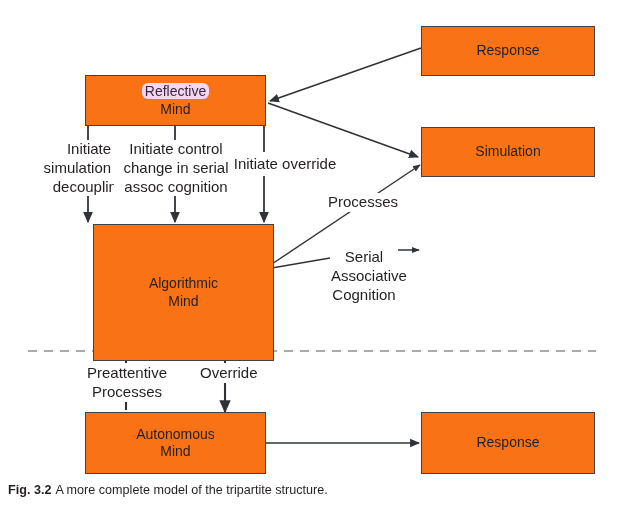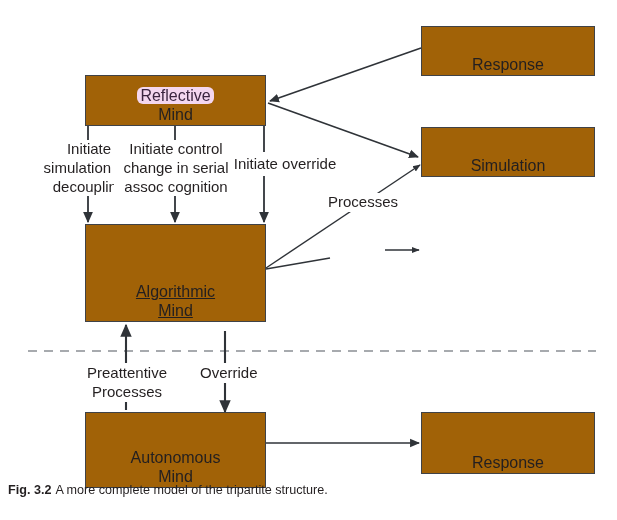--- a/index.html
+++ b/index.html
@@ -28,27 +28,27 @@
     left: 0;
     top: 0;
     width: 617px;
     height: 520px;
     overflow: visible;
   }
   .node-box {
     position: absolute;
     box-sizing: border-box;
     border: 1.4px solid #3f4247;
-    background: #a16207;
+    background: #f97316;
     display: flex;
-    align-items: flex-end;
+    align-items: center;
     justify-content: center;
     text-align: center;
     line-height: 1.22;
-    font-size: 16px;
+    font-size: 14px;
     color: #231f20;
     z-index: 3;
   }
   .node-box .node-label {
     display: block;
     white-space: pre-line;
   }
   .edge-label {
     position: absolute;
     text-align: center;
@@ -130,26 +130,26 @@
       <line x1="225" y1="383" x2="225" y2="412" stroke="#2f3338" stroke-width="2.1" marker-end="url(#arrow-solid)"></line>
     </g>
 
     <line x1="266" y1="443" x2="419" y2="443" stroke="#2f3338" stroke-width="1.6" marker-end="url(#arrow-solid)"></line>
   </svg>
 
   <div class="node-box" style="left:85px; top:75px; width:181px; height:51px;">
     <span class="node-label"><span class="highlight-term">Reflective</span><br><span>Mind</span></span>
   </div>
 
-  <div class="node-box" style="left:85px; top:224px; width:181px; height:98px;text-decoration:underline;">
+  <div class="node-box" style="left:93px; top:224px; width:181px; height:137px;">
     <span class="node-label">Algorithmic
 Mind</span>
   </div>
 
-  <div class="node-box" style="left:85px; top:412px; width:181px; height:76px;">
+  <div class="node-box" style="left:85px; top:412px; width:181px; height:62px;">
     <span class="node-label">Autonomous
 Mind</span>
   </div>
 
   <div class="node-box" style="left:421px; top:26px; width:174px; height:50px;">
     <span class="node-label">Response</span>
   </div>
 
   <div class="node-box" style="left:421px; top:127px; width:174px; height:50px;">
     <span class="node-label">Simulation</span>
@@ -165,20 +165,23 @@
 decoupling</div>
 
   <div class="edge-label" style="left:114px; top:140px; width:122px;">Initiate control
 change in serial
 assoc cognition</div>
 
   <div class="edge-label" style="left:228px; top:155px; width:112px;">Initiate override</div>
 
   <div class="edge-label" style="left:321px; top:193px; width:82px;">Processes</div>
 
+  <div class="edge-label" style="left:330px; top:248px; width:66px;">Serial
+Associative
+Cognition</div>
 
   <div class="edge-label" style="left:50px; top:364px; width:152px;">Preattentive Processes</div>
 
   <div class="edge-label" style="left:199px; top:364px; width:54px;">Override</div>
 
   <div id="caption">
     <span class="caption-number">Fig. 3.2</span><span>A more complete model of the tripartite structure.</span>
   </div>
 
 </div>

